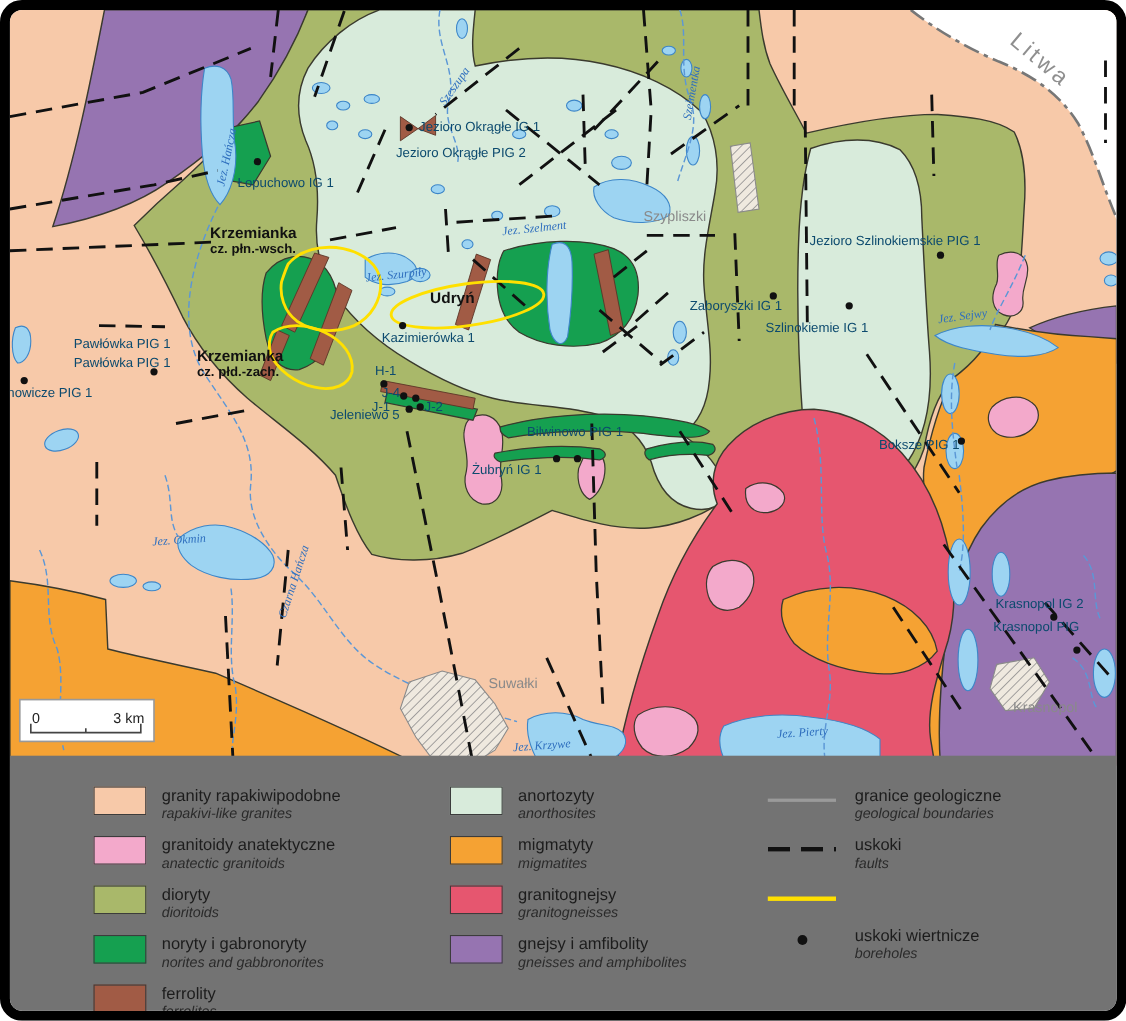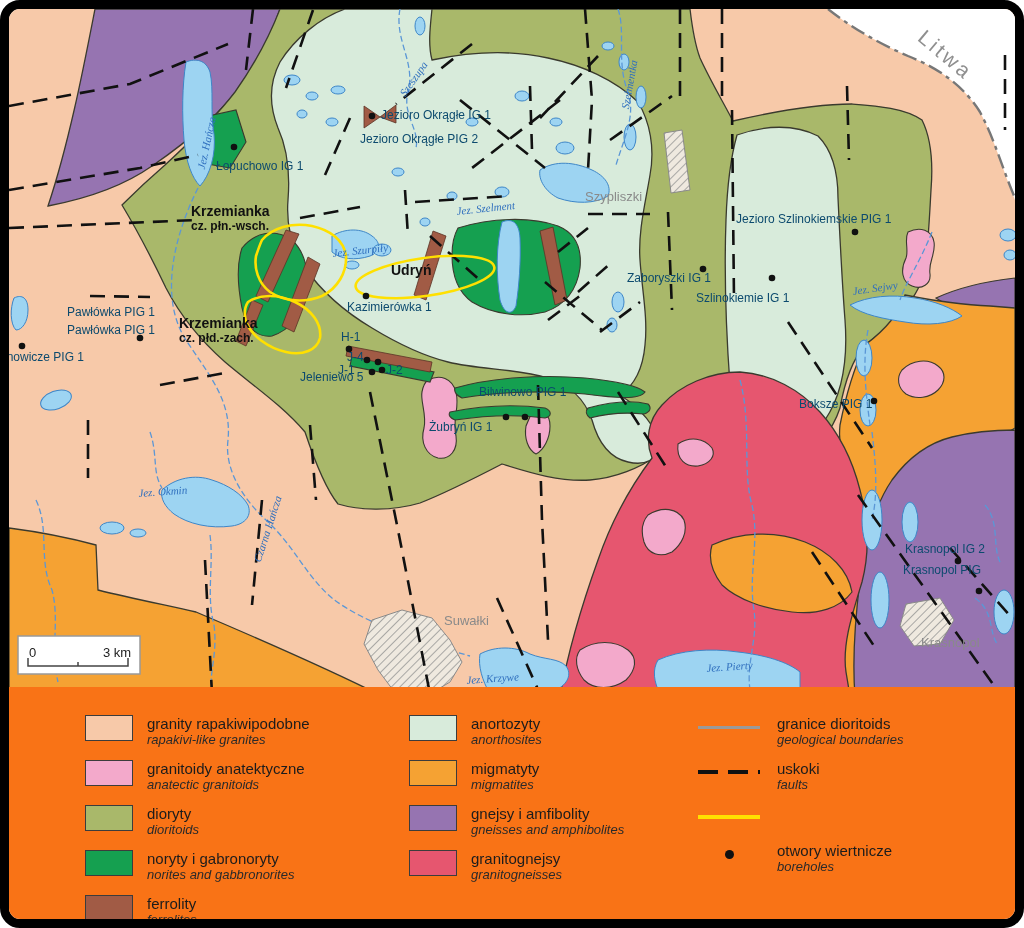--- a/index.html
+++ b/index.html
@@ -8,21 +8,21 @@
          font-family:"Liberation Sans",sans-serif;}
   .map-wrap{position:absolute;left:0;top:0;width:1006px;height:687px;}
   .map-wrap svg{display:block;width:100%;height:100%;}
   .ml{position:absolute;white-space:nowrap;transform-origin:0 0;line-height:1.05;}
   .well{font-size:12px;color:#0c4a6e;}
   .well-bold{font-size:14px;font-weight:bold;color:#111;}
   .well-bold-sm{font-size:12px;font-weight:bold;color:#111;}
   .town{font-size:13px;color:#8a8a8a;}
   .water{font-family:"Liberation Serif",serif;font-style:italic;font-size:11px;color:#2f6fbe;}
   .country{font-size:21px;color:#8f8f8f;letter-spacing:3px;}
-  .legend{position:absolute;left:0;top:678px;width:1006px;height:232px;background:#f97316;}
+  .legend{position:absolute;left:0;top:678px;width:1006px;height:232px;background:#737373;}
   .col{position:absolute;top:28px;}
   .col1{left:76px;}
   .col2{left:400px;}
   .col3{left:688px;}
   .li{display:flex;align-items:flex-start;margin-bottom:13px;}
   .sw{width:46px;height:24px;border:1px solid #3c3c3c;margin-right:14px;flex:0 0 auto;}
   .symbox{width:64px;height:24px;display:flex;align-items:center;justify-content:center;margin-right:16px;flex:0 0 auto;}
   .lt .pl{font-size:15px;color:#1c1c1c;}
   .lt .en{font-size:13px;font-style:italic;color:#2a2a2a;}
   .line-gray{width:62px;height:3px;background:#9a9a9a;}
@@ -360,41 +360,41 @@
           </div>
         </div>
         <div class="li">
           <div class="sw" style="background: rgb(245, 162, 51);"></div>
           <div class="lt">
             <div class="pl">migmatyty</div>
             <div class="en">migmatites</div>
           </div>
         </div>
         <div class="li">
+          <div class="sw" style="background: rgb(230, 86, 111);"></div>
+          <div class="lt">
+            <div class="pl">granitognejsy</div>
+            <div class="en">granitogneisses</div>
+          </div>
+        </div>
+        <div class="li">
           <div class="sw" style="background: rgb(150, 116, 177);"></div>
           <div class="lt">
             <div class="pl">gnejsy i amfibolity</div>
             <div class="en">gneisses and amphibolites</div>
           </div>
         </div>
-        <div class="li">
-          <div class="sw" style="background: rgb(230, 86, 111);"></div>
-          <div class="lt">
-            <div class="pl">granitognejsy</div>
-            <div class="en">granitogneisses</div>
-          </div>
-        </div>
       </div>
     <div class="col col3" id="legend-col3">
         <div class="li">
           <div class="symbox">
             <div class="line-gray"></div>
           </div>
           <div class="lt">
-            <div class="pl">granice dioritoids</div>
+            <div class="pl">granice geologiczne</div>
             <div class="en">geological boundaries</div>
           </div>
         </div>
         <div class="li">
           <div class="symbox">
             <div class="line-dashed"></div>
           </div>
           <div class="lt">
             <div class="pl">uskoki</div>
             <div class="en">faults</div>
@@ -403,19 +403,19 @@
         <div class="li">
           <div class="symbox">
             <div class="line-yellow"></div>
           </div>
         </div>
         <div class="li">
           <div class="symbox">
             <div class="dot-sym"></div>
           </div>
           <div class="lt">
-            <div class="pl">otwory wiertnicze</div>
+            <div class="pl">uskoki wiertnicze</div>
             <div class="en">boreholes</div>
           </div>
         </div>
       </div>
   </div>
 </div>
 
 </body></html>

